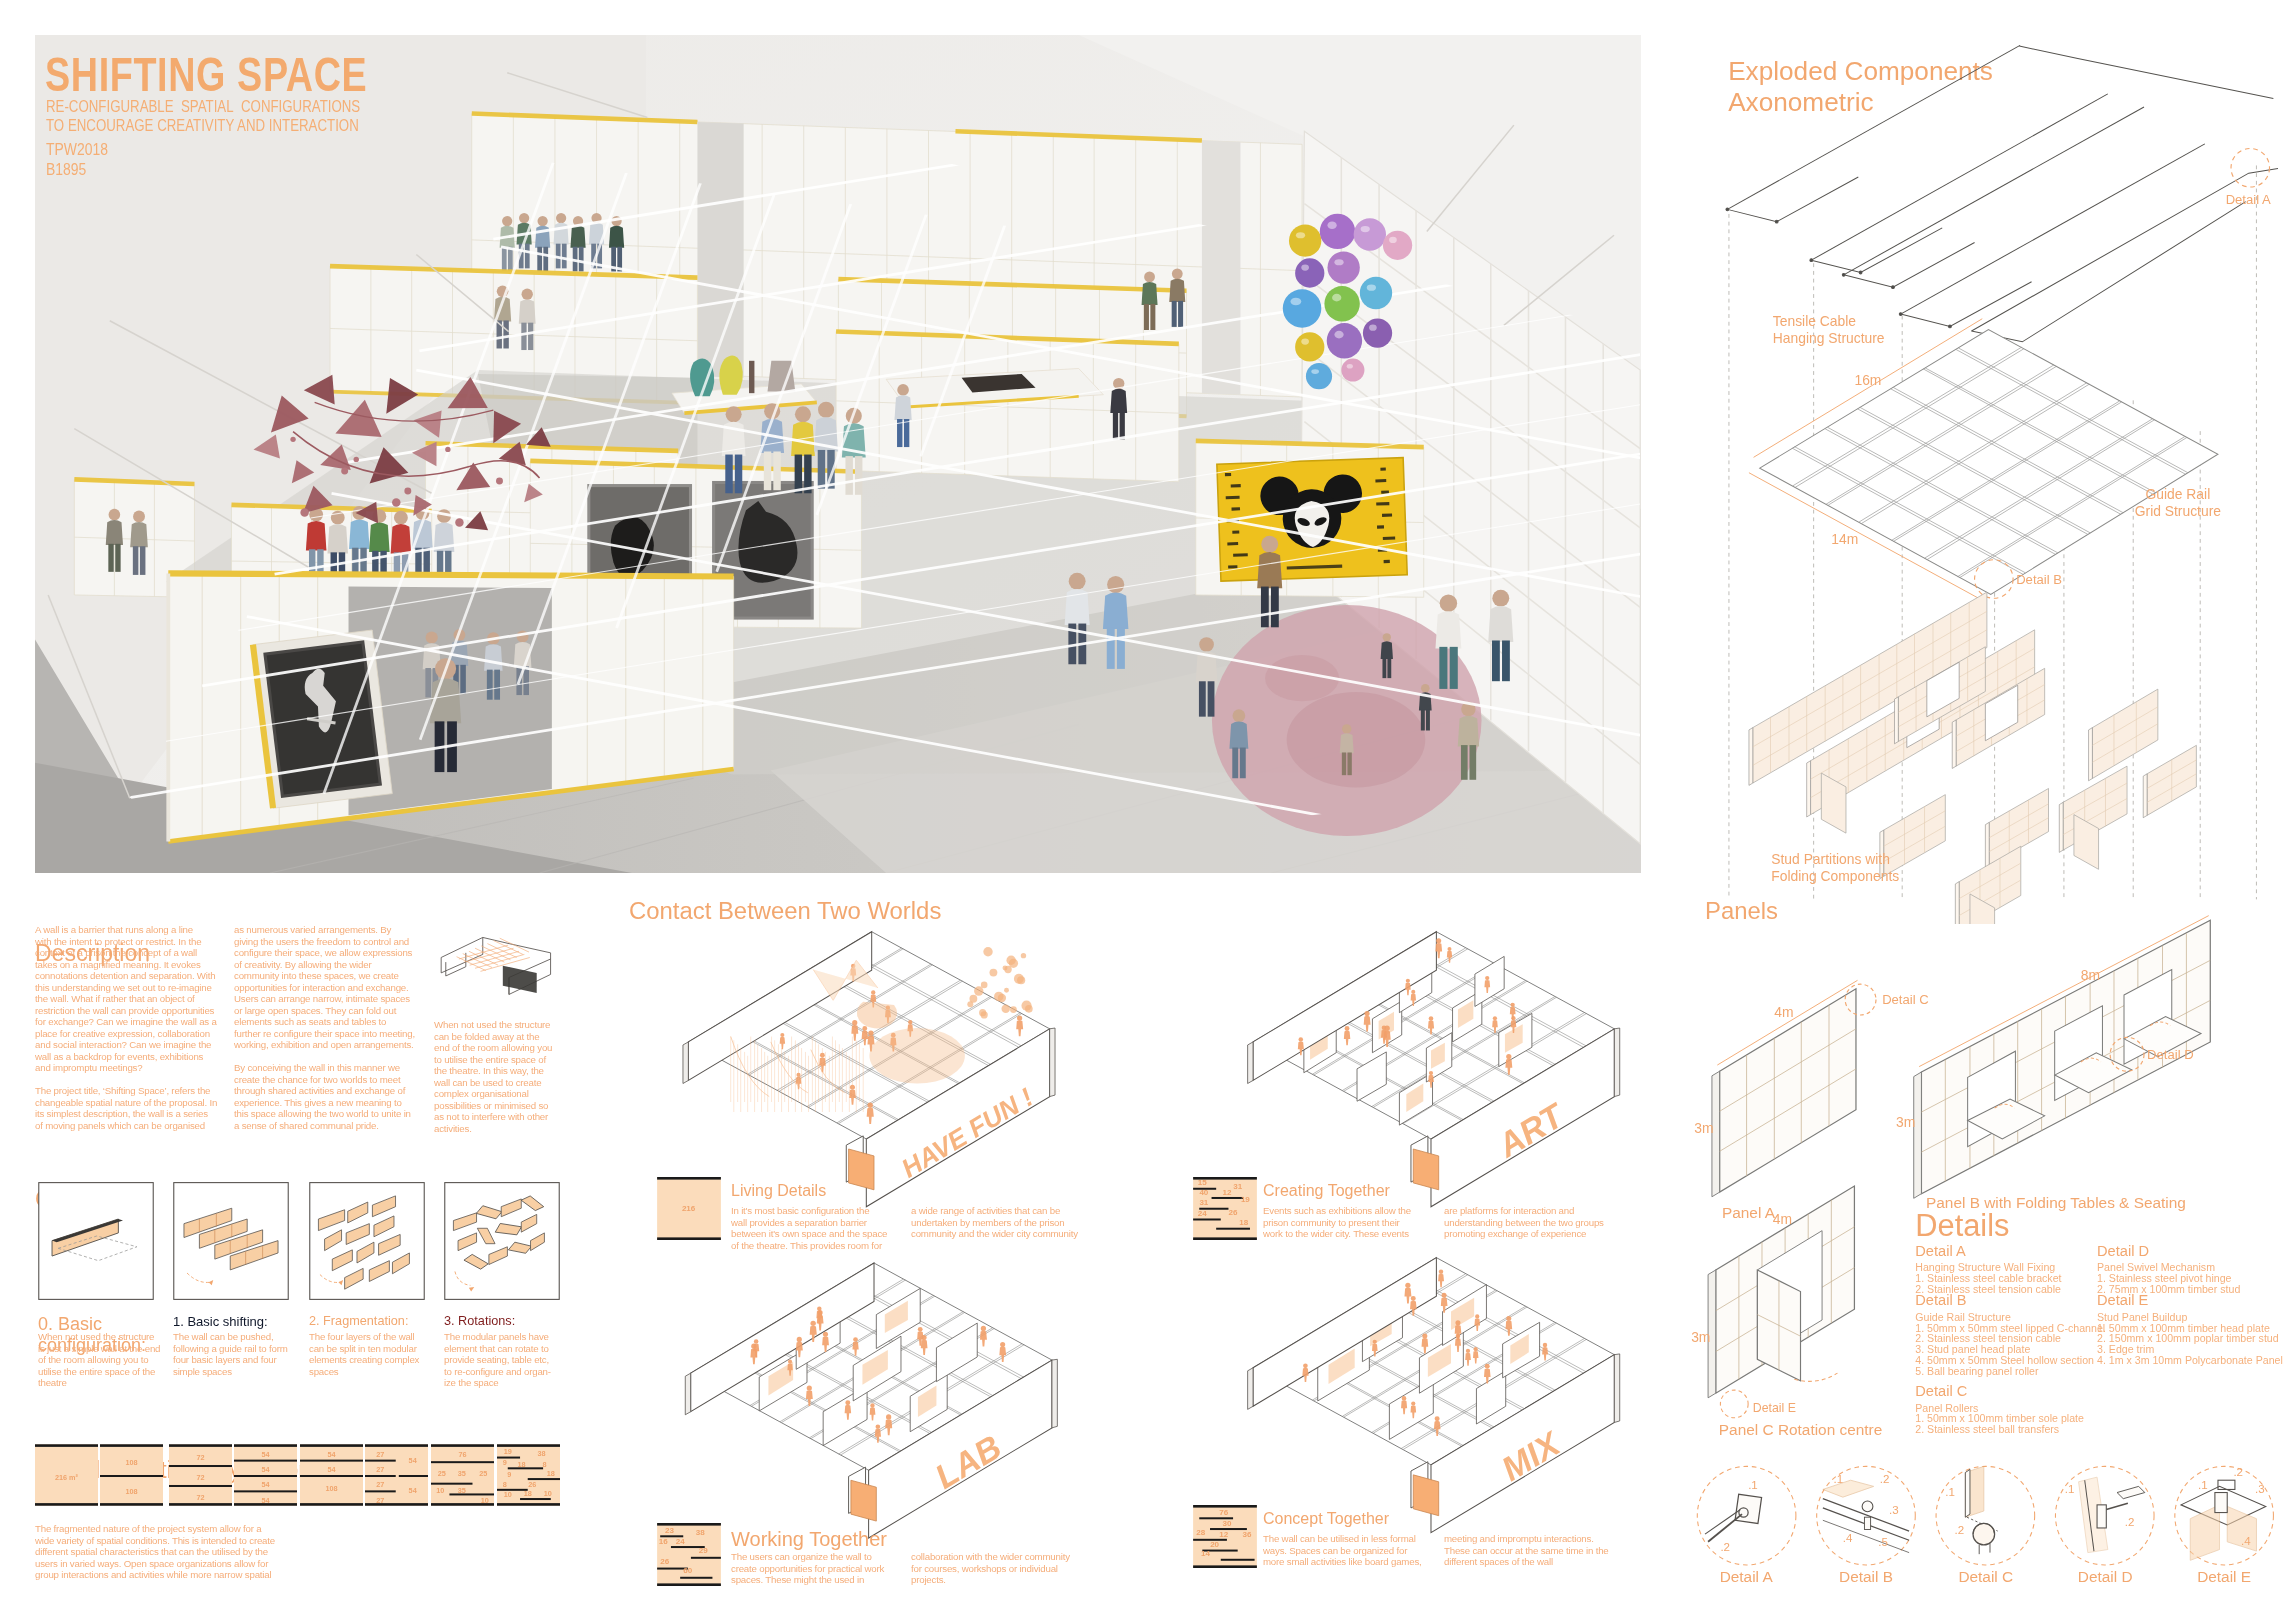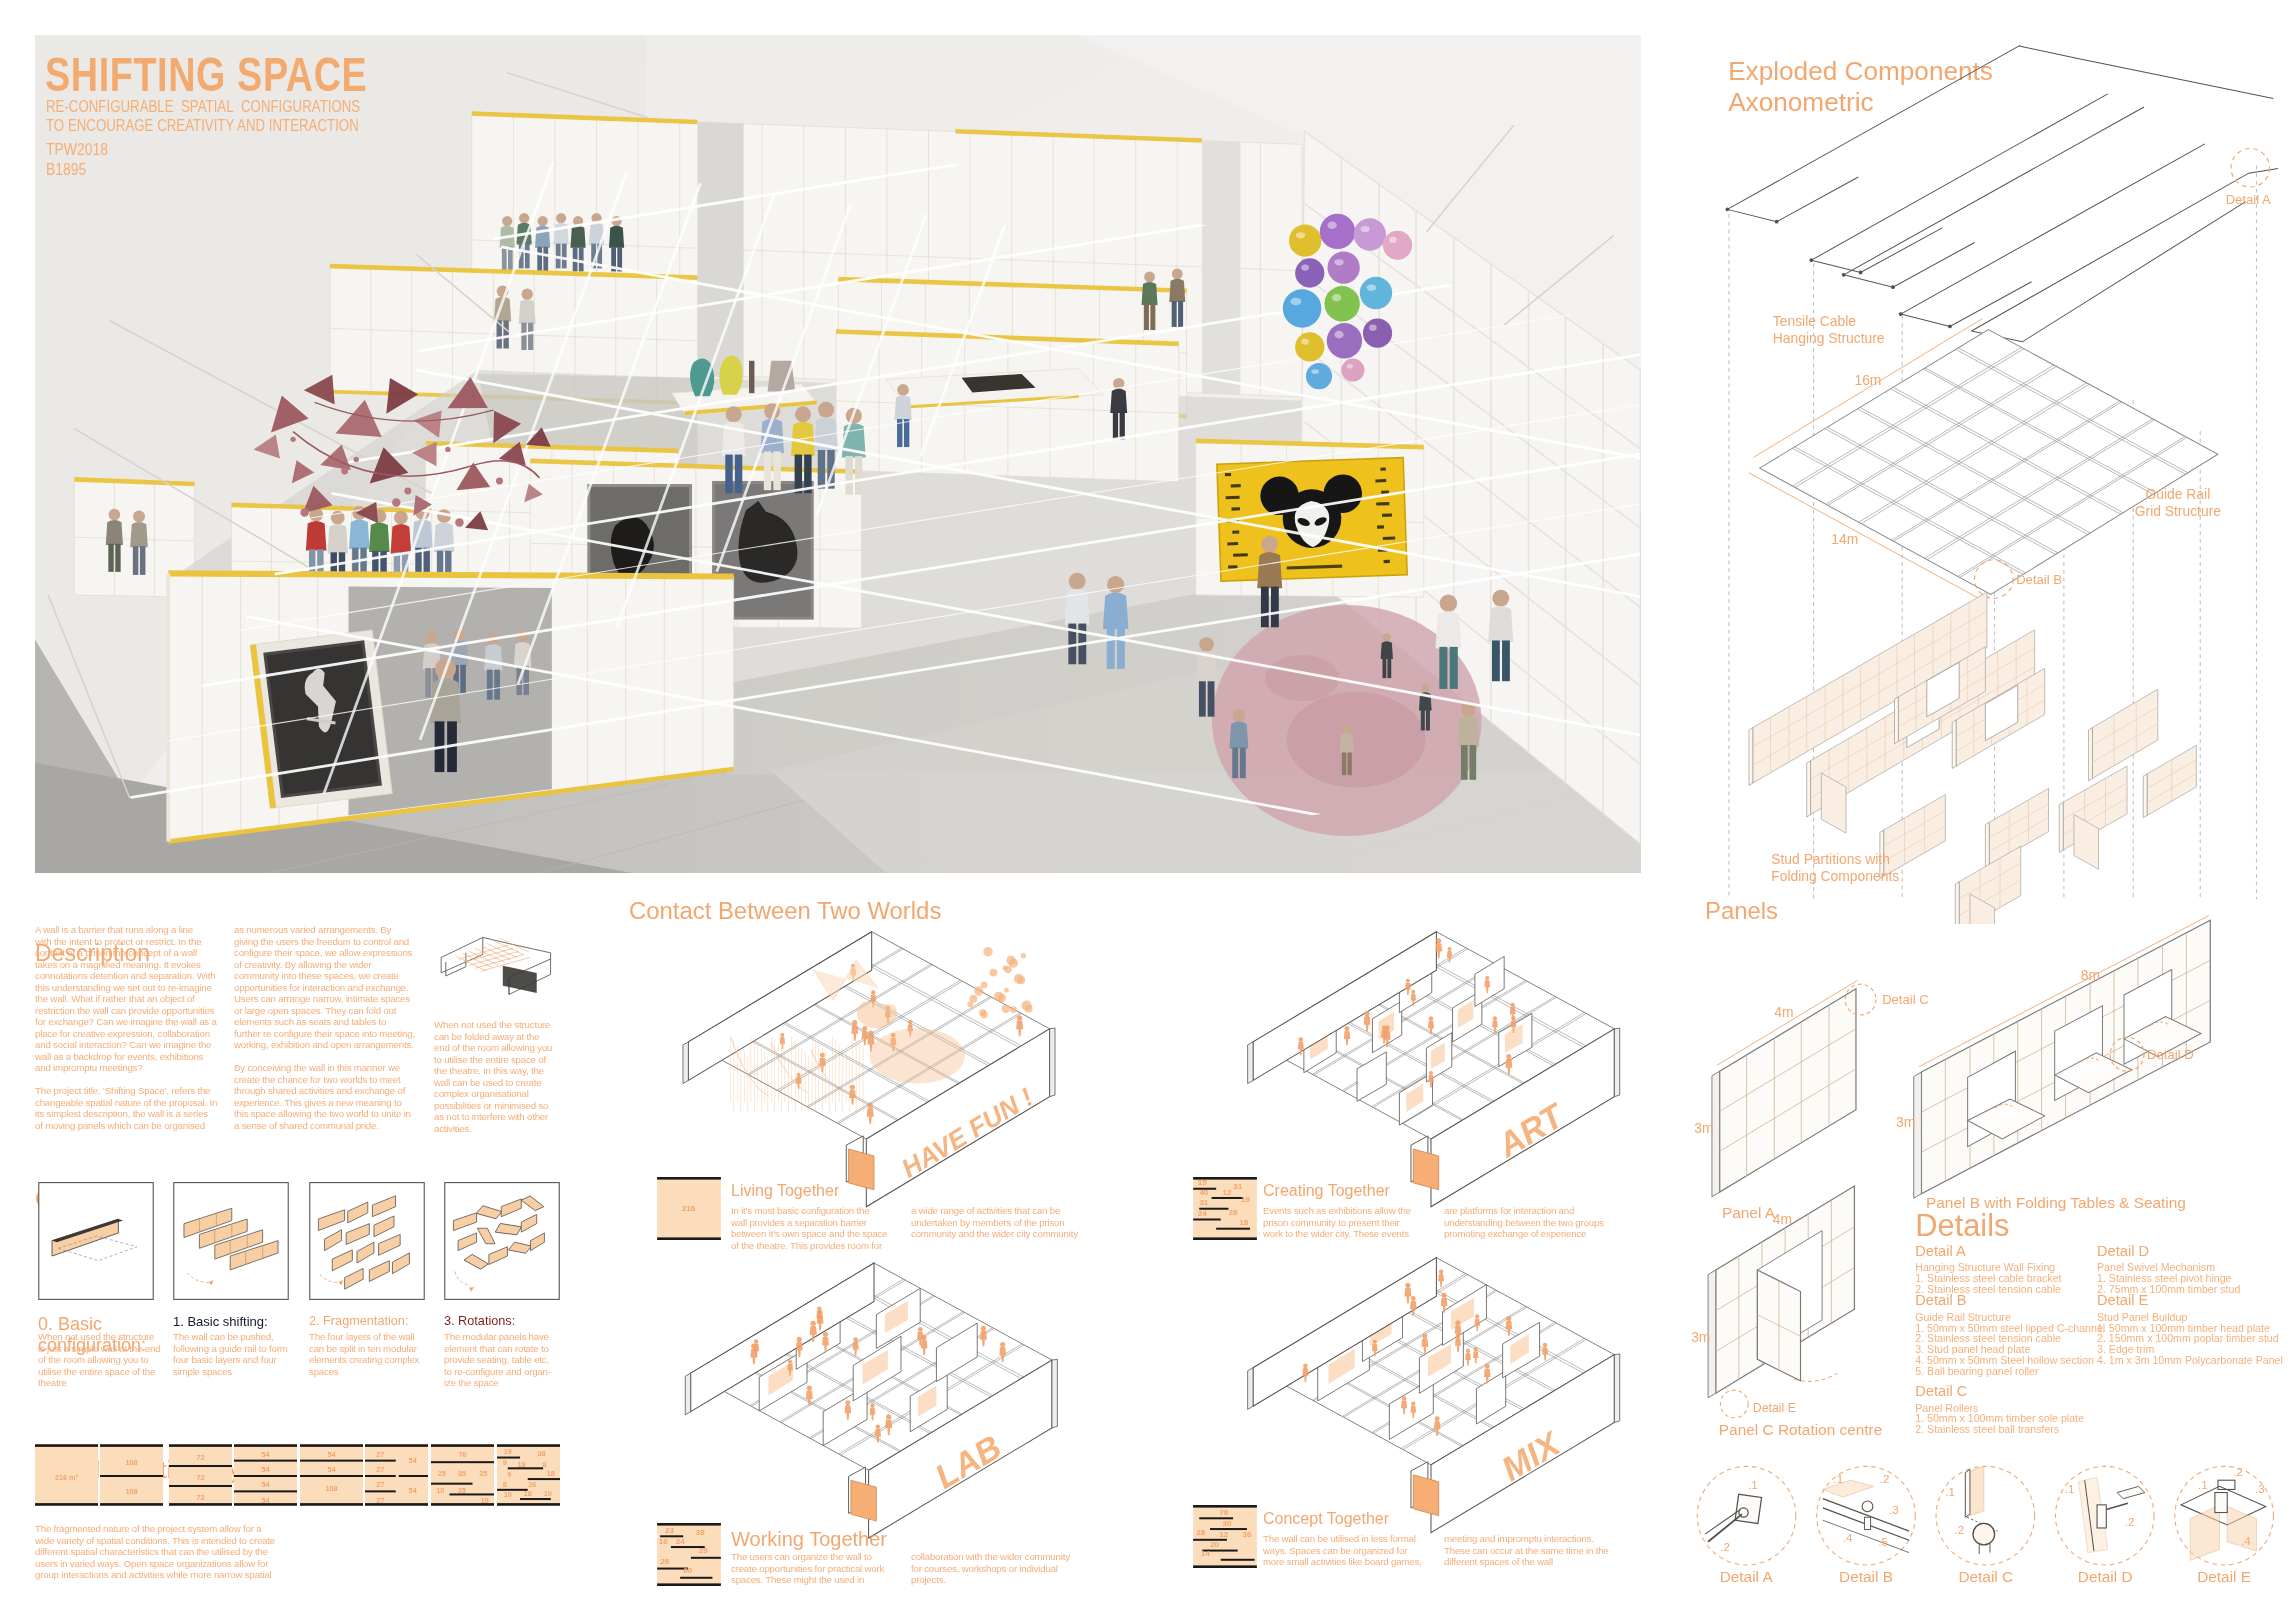--- a/index.html
+++ b/index.html
@@ -1517,21 +1517,21 @@
 </g>
 </svg>
 
 <svg class="abs" style="left:657px;top:1177px" width="64" height="63" viewBox="0 0 83 82">
 <rect x="0" y="0" width="83" height="82" fill="#fbdcbb"></rect>
 <rect x="0" y="0" width="83" height="3.4" fill="#1a1a1a"></rect>
 <rect x="0" y="78.6" width="83" height="3.4" fill="#1a1a1a"></rect>
 <text x="41" y="44" font-size="10.5" font-weight="bold" fill="#f0a46c" text-anchor="middle">216</text>
 </svg>
 
-<div class="abs" style="left:731px;top:1182px;color:#f2a76f;font-size:16px">Living Together</div>
+<div class="abs" style="left:731px;top:1182px;color:#f2a76f;font-size:16px">Living Details</div>
 <div class="abs body" style="left:731px;top:1205px;width:185px">In it's most basic configuration the
 wall provides a separation barrier
 between it's own space and the space
 of the theatre. This provides room for</div>
 <div class="abs body" style="left:911px;top:1205px;width:177px">a wide range of activities that can be
 undertaken by members of the prison
 community and the wider city community</div>
 
 <svg class="abs" style="left:657px;top:1523px" width="64" height="63" viewBox="0 0 83 82">
 <rect x="0" y="0" width="83" height="82" fill="#fbdcbb"></rect>

